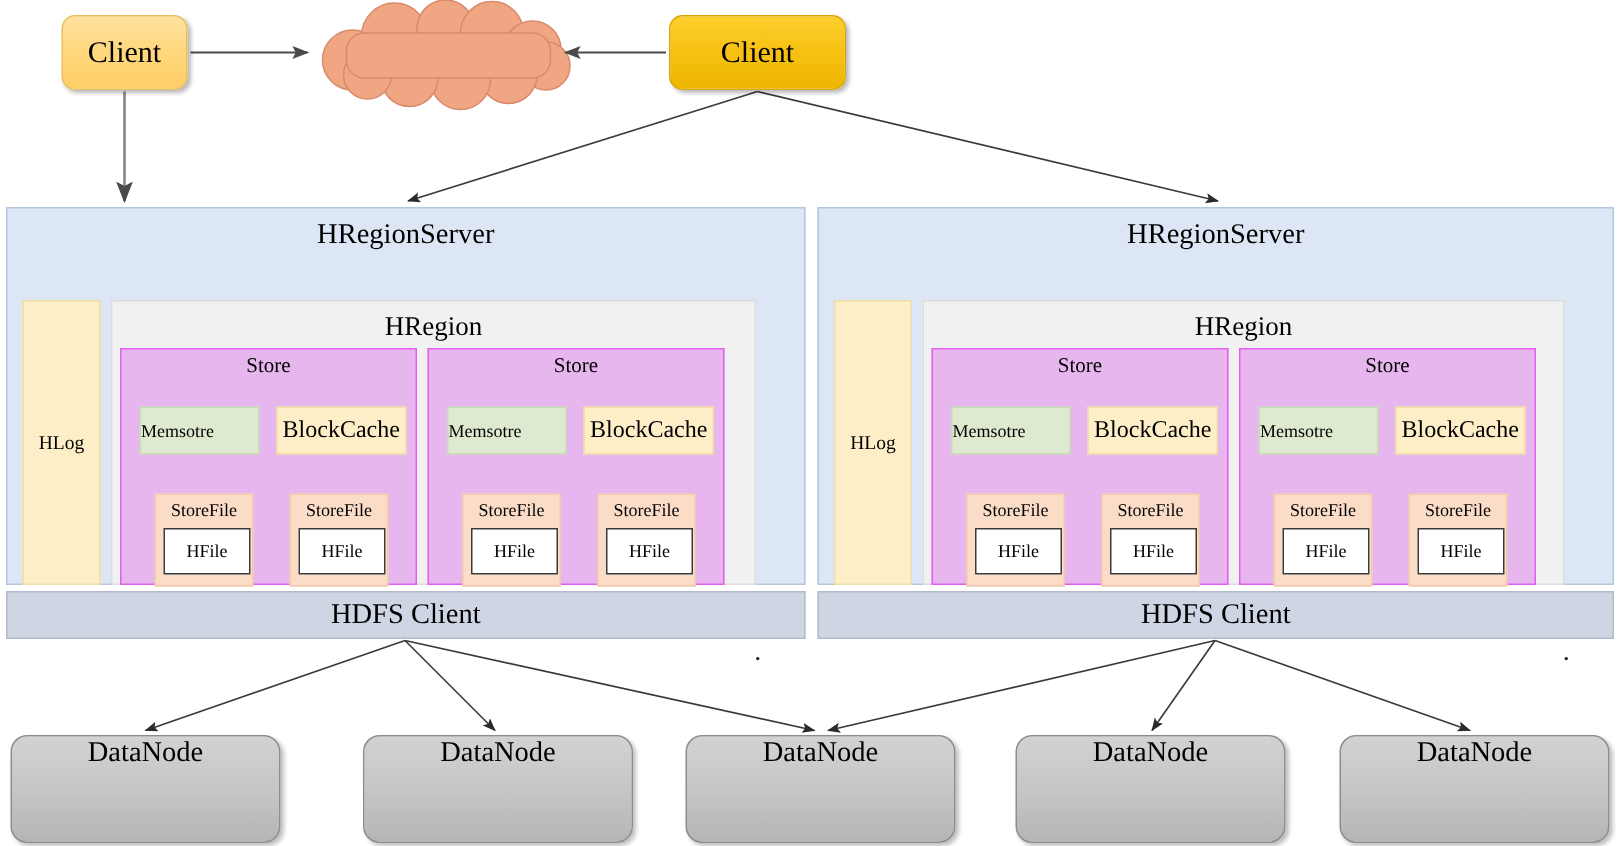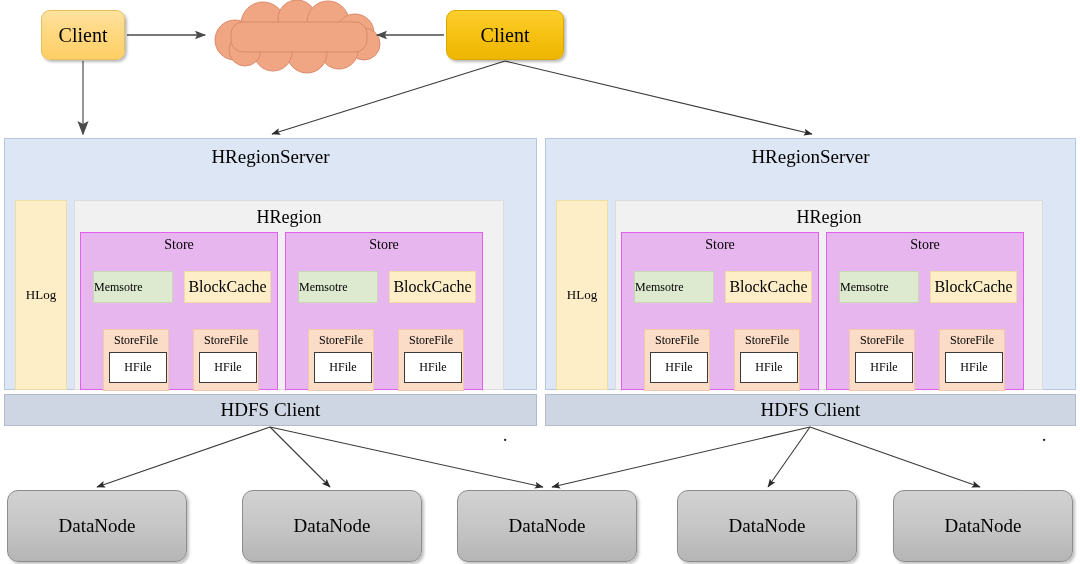--- a/index.html
+++ b/index.html
@@ -151,21 +151,21 @@
   .hdfs-1 { left: 4px;   width: 533px; }
   .hdfs-2 { left: 545px; width: 531px; }
 
   
   .datanode {
     top: 490px; width: 180px; height: 72px;
     border-radius: 11px;
     background: linear-gradient(180deg, #d2d2d2 0%, #c6c6c6 50%, #b5b5b5 100%);
     border: 1px solid #8d8d8d;
     box-shadow: 2px 2px 3px rgba(0,0,0,0.25);
-    display: flex; align-items: center; justify-content: center;
+    display: flex; justify-content: center;
     font-size: 19px;
   }
 </style>
 </head>
 <body>
 
 <div id="canvas">
 
   <svg id="arrows" viewBox="0 0 1080 564" xmlns="http://www.w3.org/2000/svg">
     <defs>

